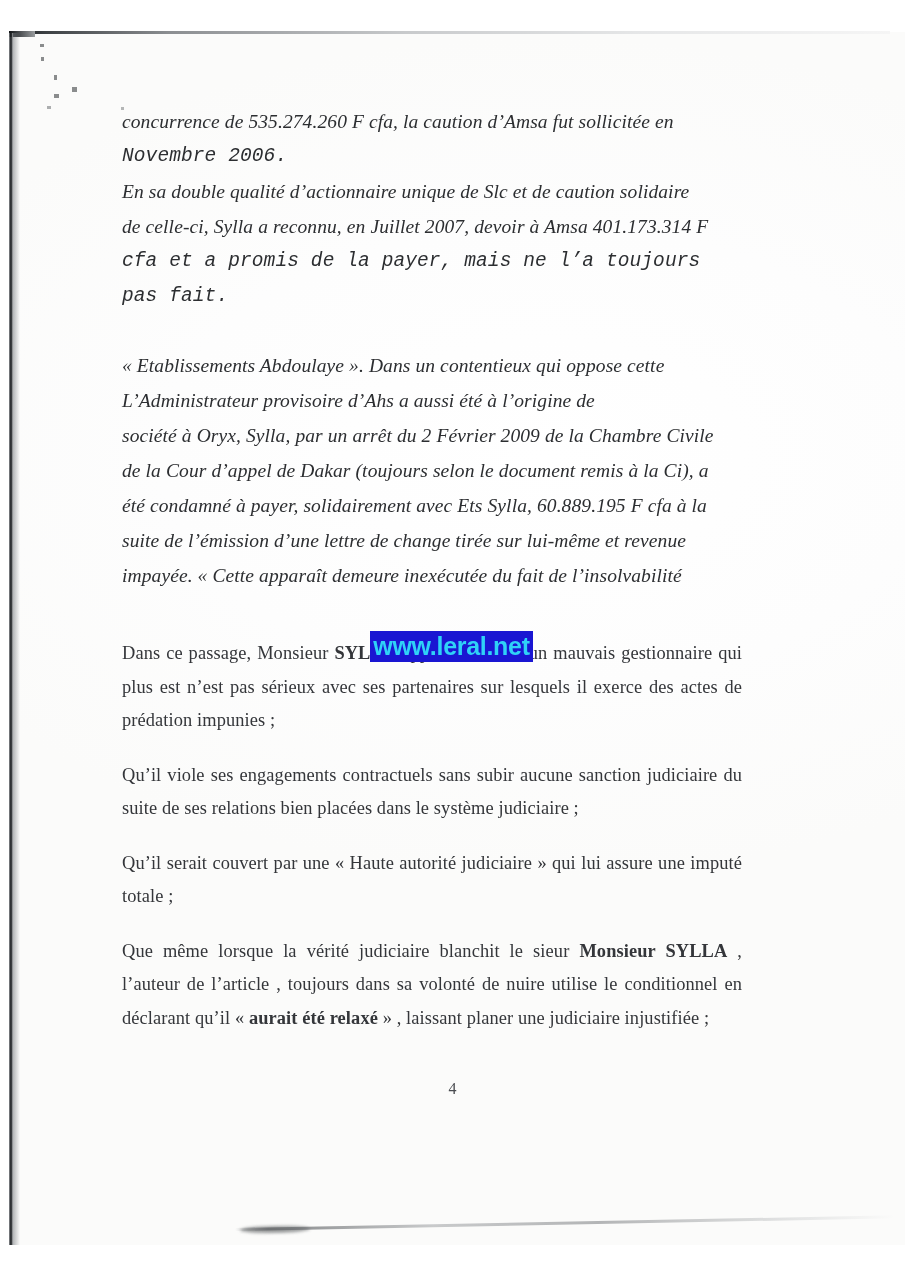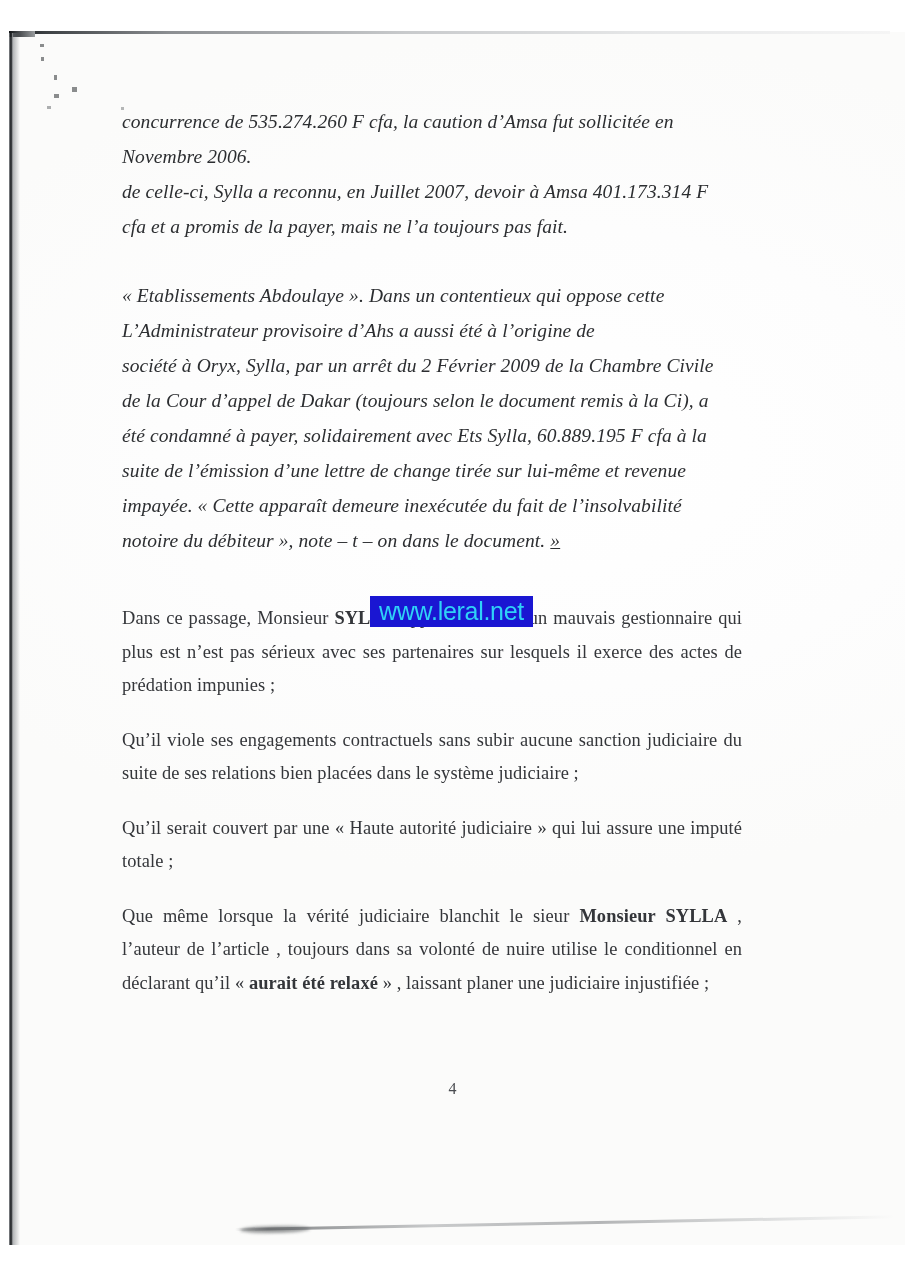--- a/index.html
+++ b/index.html
@@ -113,20 +113,21 @@
     line-height: 33.5px;
     color: #34363a;
     text-align: justify;
     letter-spacing: .1px;
   }
   p {
     margin: 0;
   }
   .lastline-left {
     text-align: left;
+    font-family: Liberation Mono, monospace;
   }
   .gap-sm { height: 21px; }
   .gap-md { height: 34px; }
   .gap-lg { height: 44px; }
 
   b, .bold { font-weight: bold; }
   .uline { text-decoration: underline; }
 
   
   .wm-host { position: relative; }
@@ -139,21 +140,21 @@
     height: 31px;
     background: #1a16d2;
     display: flex;
     align-items: center;
     justify-content: center;
     overflow: hidden;
   }
   .watermark-text {
     font-family: "Liberation Sans", "DejaVu Sans", sans-serif;
     font-style: normal;
-    font-weight: normal;
+    font-weight: bold;
     font-size: 25px;
     line-height: 1;
     color: #2fd2f7;
     letter-spacing: -0.3px;
     white-space: nowrap;
   }
 
   .page-number {
     position: absolute;
     left: 0;
@@ -189,20 +190,23 @@
 
     <div class="blk-italic">
 
       <p>
         <span>concurrence de 535.274.260 F cfa, la caution d’Amsa fut sollicitée en</span>
       </p>
       <p class="lastline-left">
         <span>Novembre 2006.</span>
       </p>
       <p>
+        <span>En sa double qualité d’actionnaire unique de Slc et de caution solidaire</span>
+      </p>
+      <p>
         <span>de celle-ci, Sylla a reconnu, en Juillet 2007, devoir à Amsa 401.173.314 F</span>
       </p>
       <p class="lastline-left">
         <span>cfa et a promis de la payer, mais ne l’a toujours pas fait.</span>
       </p>
 
       <div class="gap-md"></div>
 
       <p>
         <span>« Etablissements Abdoulaye ». Dans un contentieux qui oppose cette</span>
@@ -217,23 +221,20 @@
         <span>de la Cour d’appel de Dakar (toujours selon le document remis à la Ci), a</span>
       </p>
       <p>
         <span>été condamné à payer, solidairement avec Ets Sylla, 60.889.195 F cfa à la</span>
       </p>
       <p>
         <span>suite de l’émission d’une lettre de change tirée sur lui-même et revenue</span>
       </p>
       <p>
         <span>impayée. « Cette apparaît demeure inexécutée du fait de l’insolvabilité</span>
-      </p>
-      <p class="lastline-left">
-        <span>notoire du débiteur », note – t – on dans le document. </span><span class="uline">»</span>
       </p>
     </div>
 
     <div class="gap-lg"></div>
 
     <div class="blk-roman">
 
       <p class="wm-host">
         <span>Dans ce passage, Monsieur </span><b>SYLLA</b><span> apparaît comme </span><span>un mauvais gestionnaire qui plus est n’est pas sérieux avec ses partenaires sur lesquels il exerce des actes de prédation impunies ;</span>
         <span class="watermark" style="background: rgb(26, 22, 210);">

